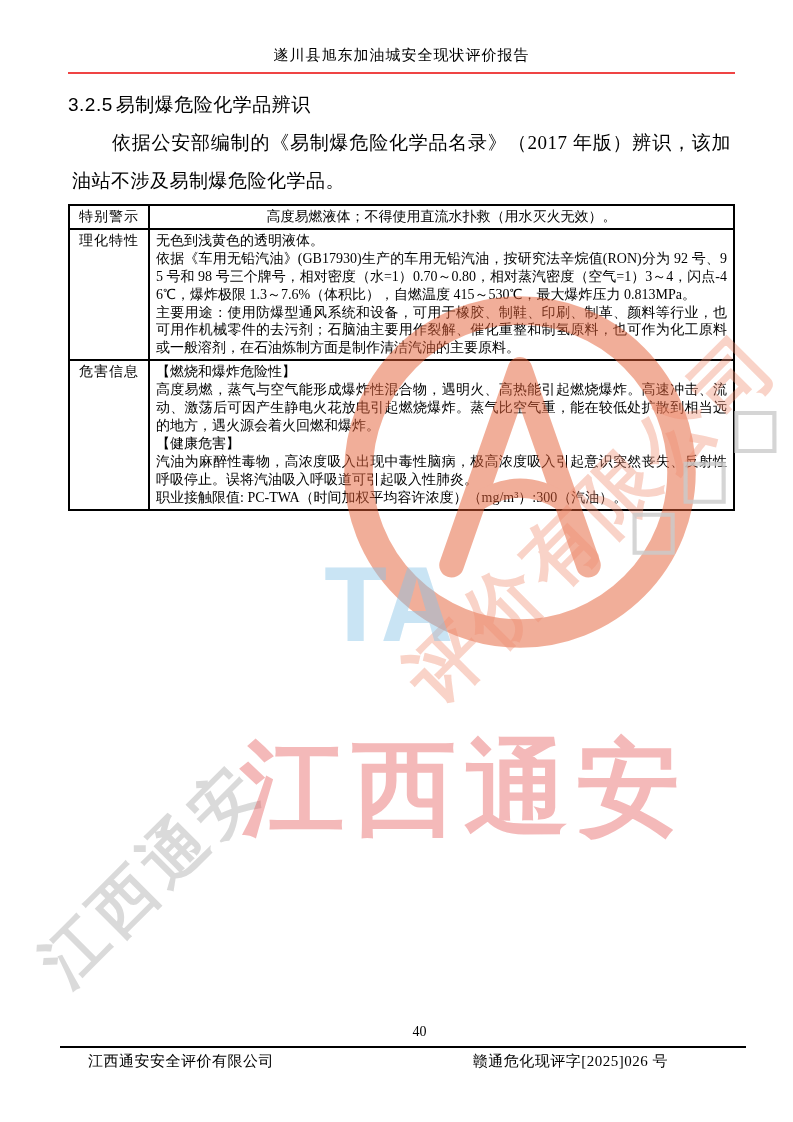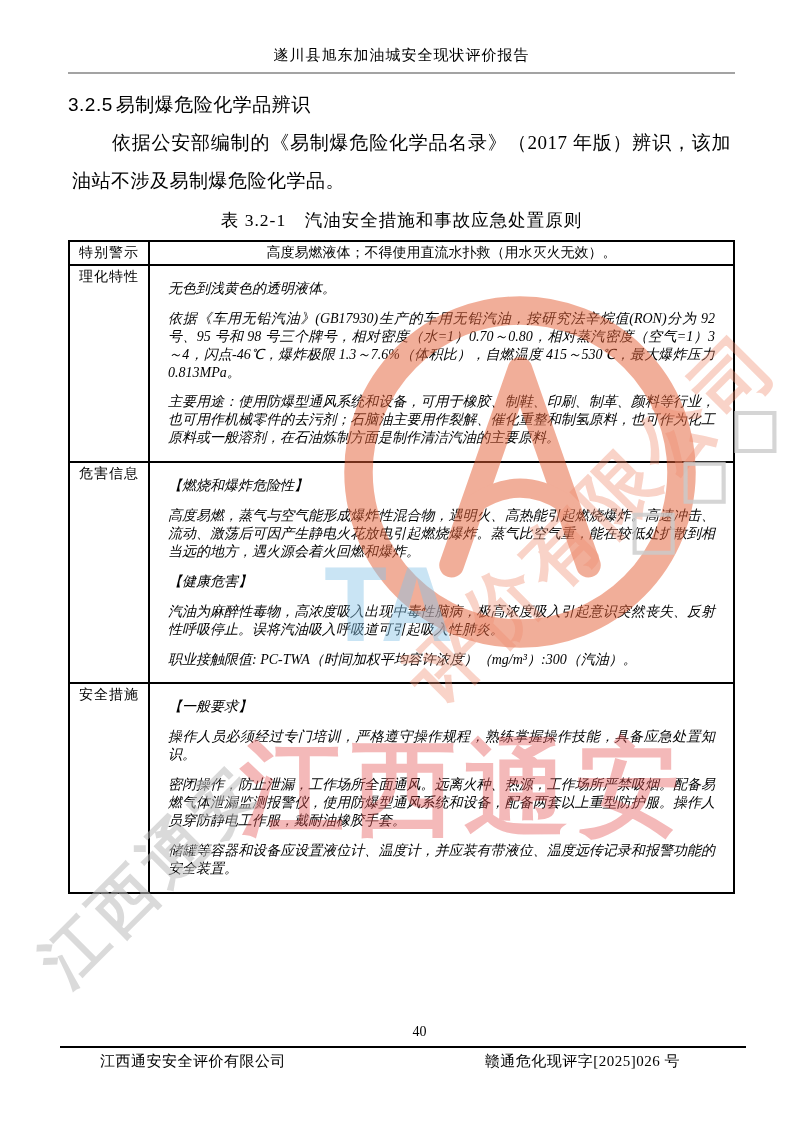--- a/index.html
+++ b/index.html
@@ -5,21 +5,21 @@
   html,body{margin:0;padding:0;}
   body{
     width:793px;height:1122px;position:relative;overflow:hidden;
     background:#ffffff;color:#000;
     font-family:"Liberation Serif", serif;
   }
   
   .page-header{
     position:absolute;left:68px;top:46px;width:667px;
     text-align:center;font-size:15px;letter-spacing:1px;
-    border-bottom:2px solid #a3a3a3;padding-bottom:7px;
+    border-bottom:2px solid #ef4444;padding-bottom:7px;
   }
   
   .content{position:absolute;left:68px;top:82px;width:667px;z-index:1;}
   h2.sec{
     font-family:"Liberation Sans", sans-serif;
     font-size:19px;font-weight:normal;margin:10px 0 6px 0;letter-spacing:.5px;
   }
   h2.sec .num{margin-right:3px;}
   p.body{
     font-size:19px;line-height:38px;margin:4px;
@@ -34,27 +34,27 @@
     font-size:14px;line-height:1.28;
   }
   table.safety td{
     border:2px solid #000;padding:2px 6px;vertical-align:top;
     word-break:break-all;
   }
   td.lbl{
     width:66px;text-align:center;vertical-align:middle;
     padding:2px 8px;letter-spacing:1px;
   }
-  td.val p{margin:12px;text-align:justify;font-style:italic;}
+  td.val p{margin:0;text-align:justify;}
   td.val.center{text-align:center;}
   
   .page-number{position:absolute;left:0;top:1024px;width:100%;text-align:center;font-size:14px;z-index:1;padding-left:23px;}
   .footer-line{position:absolute;left:60px;top:1046px;width:686px;border-top:2px solid #000;z-index:1;}
   .footer-texts{
-    position:absolute;left:100px;top:1052px;width:580px;z-index:1;
+    position:absolute;left:88px;top:1052px;width:580px;z-index:1;
     display:flex;justify-content:space-between;font-size:15px;letter-spacing:.5px;
   }
   
   .wm{position:absolute;inset:0;pointer-events:none;z-index:5;}
   .wm>*{position:absolute;}
   .stamp{left:330px;top:282px;width:380px;height:380px;opacity:.5;}
   .wm-diag{
     left:420px;top:640px;font-family:"Liberation Sans", sans-serif;
     font-size:76px;font-weight:bold;color:rgba(240,140,110,.38);
     transform:rotate(-45deg);transform-origin:0 50%;
@@ -87,21 +87,20 @@
 
 <div class="page-header">遂川县旭东加油城安全现状评价报告</div>
 
 <div class="content">
 
   <h2 class="sec"><span class="num">3.2.5</span><span>易制爆危险化学品辨识</span></h2>
   <p class="body">依据公安部编制的《易制爆危险化学品名录》（2017 年版）辨识，该加油站不涉及易制爆危险化学品。</p>
 
 
 
-  <div class="tbl-caption">表 3.2-1　汽油安全措施和事故应急处置原则</div>
 
   <table class="safety">
     <tbody>
         <tr>
       <td class="lbl">特别警示</td>
       <td class="val center">高度易燃液体；不得使用直流水扑救（用水灭火无效）。</td>
     </tr>
     <tr>
       <td class="lbl">理化特性</td>
       <td class="val">
@@ -111,29 +110,20 @@
       </td>
     </tr>
     <tr>
       <td class="lbl">危害信息</td>
       <td class="val">
         <p>【燃烧和爆炸危险性】</p>
         <p>高度易燃，蒸气与空气能形成爆炸性混合物，遇明火、高热能引起燃烧爆炸。高速冲击、流动、激荡后可因产生静电火花放电引起燃烧爆炸。蒸气比空气重，能在较低处扩散到相当远的地方，遇火源会着火回燃和爆炸。</p>
         <p>【健康危害】</p>
         <p>汽油为麻醉性毒物，高浓度吸入出现中毒性脑病，极高浓度吸入引起意识突然丧失、反射性呼吸停止。误将汽油吸入呼吸道可引起吸入性肺炎。</p>
         <p>职业接触限值: PC-TWA（时间加权平均容许浓度）（mg/m³）:300（汽油）。</p>
-      </td>
-    </tr>
-    <tr>
-      <td class="lbl">安全措施</td>
-      <td class="val">
-        <p>【一般要求】</p>
-        <p>操作人员必须经过专门培训，严格遵守操作规程，熟练掌握操作技能，具备应急处置知识。</p>
-        <p>密闭操作，防止泄漏，工作场所全面通风。远离火种、热源，工作场所严禁吸烟。配备易燃气体泄漏监测报警仪，使用防爆型通风系统和设备，配备两套以上重型防护服。操作人员穿防静电工作服，戴耐油橡胶手套。</p>
-        <p>储罐等容器和设备应设置液位计、温度计，并应装有带液位、温度远传记录和报警功能的安全装置。</p>
       </td>
     </tr>
   </tbody>
     </table>
 </div>
 
 <div class="page-number">40</div>
 <div class="footer-line"></div>
 <div class="footer-texts">
   <span>江西通安安全评价有限公司</span>

